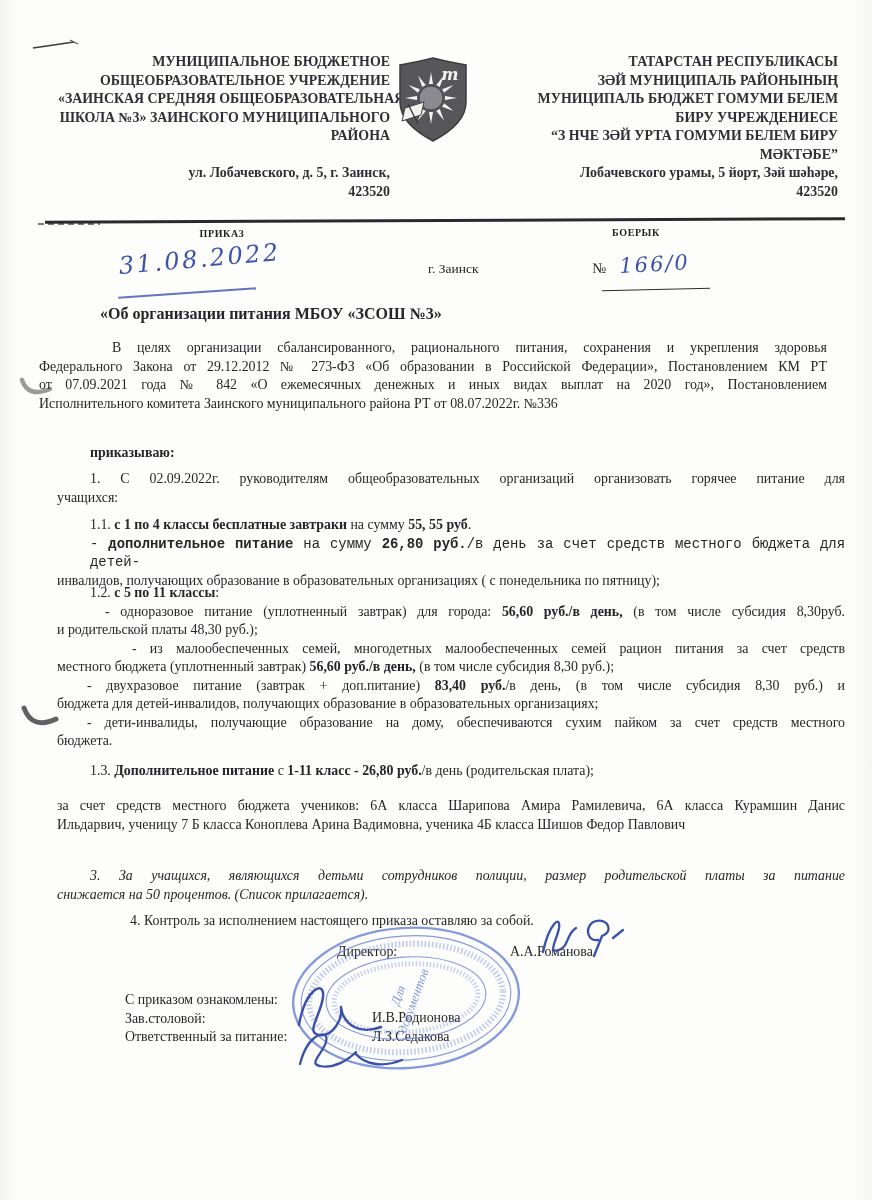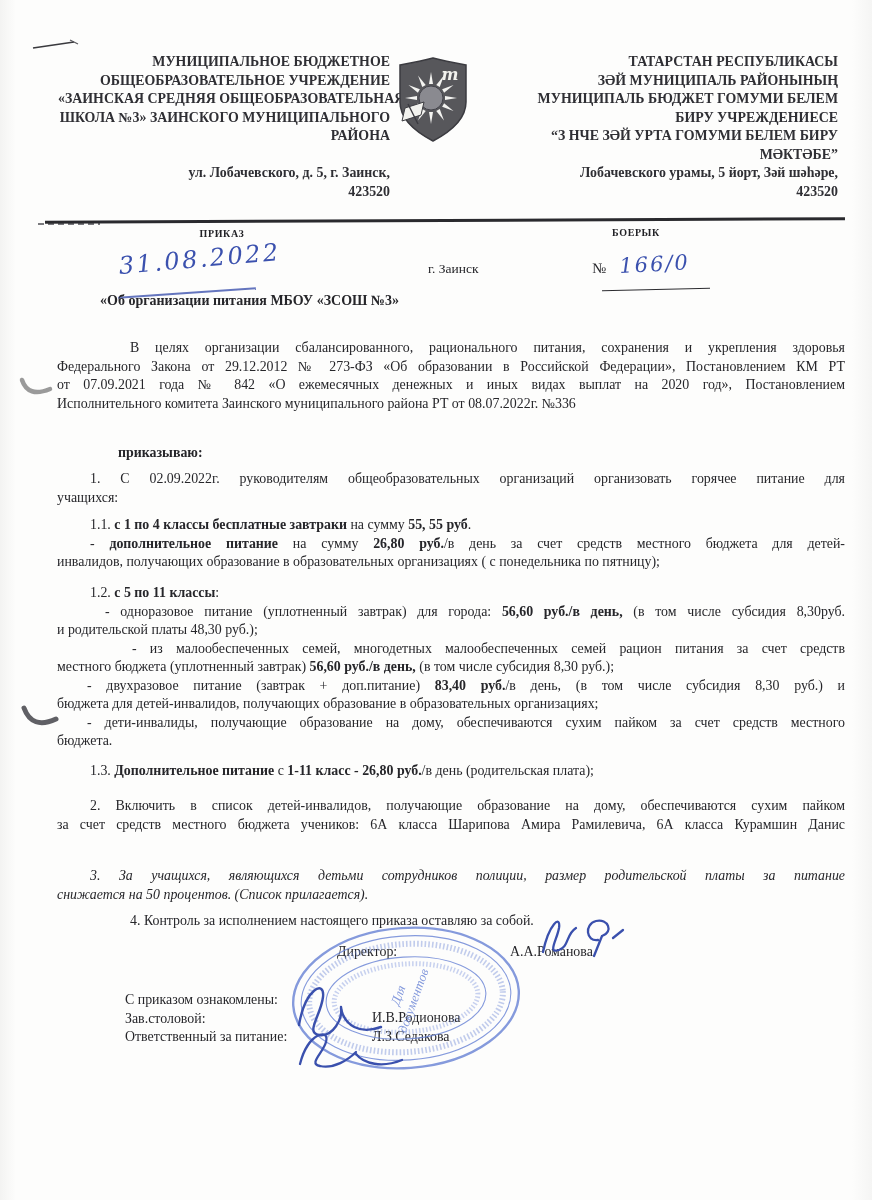--- a/index.html
+++ b/index.html
@@ -92,55 +92,55 @@
   <div class="abs ttl" style="left:157px;top:228px;width:130px;">ПРИКАЗ</div>
   <div class="abs ttl" style="left:571px;top:227px;width:130px;">БОЕРЫК</div>
 
   <span class="abs ink hw-date" style="left:120px;top:252px;">31.08.2022</span>
   <div class="abs" style="left:118px;top:292px;width:138px;height:1.6px;background:#3d53ae;opacity:.8;transform:rotate(-4deg);"></div>
   <div class="abs small-print" style="left:428px;top:261px;">г. Заинск</div>
   <div class="abs" style="left:592px;top:260px;font-size:14.5px;">№</div>
   <span class="abs ink hw-num" style="left:620px;top:254px;">166/0</span>
   <div class="abs" style="left:602px;top:289px;width:108px;height:1.4px;background:#2c2c30;transform:rotate(-1.2deg);"></div>
 
-  <div class="abs ln b" style="left:100px;top:292px;font-size:14px;">«Об организации питания  МБОУ «ЗСОШ №3»</div>
+  <div class="abs ln b" style="left:100px;top:305px;font-size:16px;">«Об организации питания  МБОУ «ЗСОШ №3»</div>
 
-  <div class="abs bodyblock" style="left:57px;top:339px;">
+  <div class="abs bodyblock" style="left:39px;top:339px;">
       <div class="ln j" style="padding-left: 73px;"><span>В целях организации сбалансированного, рационального питания, сохранения и укрепления здоровья</span></div>
       <div class="ln j"><span>Федерального Закона от 29.12.2012 № 273-ФЗ «Об образовании в Российской Федерации», Постановлением  КМ РТ</span></div>
       <div class="ln j"><span>от 07.09.2021 года № 842 «О ежемесячных денежных и иных видах выплат на 2020 год», Постановлением</span></div>
       <div class="ln"><span>Исполнительного комитета Заинского муниципального района РТ от 08.07.2022г. №336</span></div>
     </div>
-  <div class="abs ln b" style="left:90px;top:444px;margin-left:28px;">приказываю:</div>
+  <div class="abs ln b" style="left:90px;top:444px;">приказываю:</div>
   <div class="abs bodyblock" style="left:57px;top:470px;">
       <div class="ln j" style="padding-left: 33px;"><span>1.    С 02.09.2022г. руководителям общеобразовательных организаций организовать горячее питание  для</span></div>
       <div class="ln"><span>учащихся:</span></div>
     </div>
   <div class="abs bodyblock" style="left:57px;top:516px;">
       <div class="ln" style="padding-left: 33px;"><span>1.1.  </span><span class="b">с 1 по 4 классы  бесплатные завтраки </span><span>на сумму </span><span class="b">55, 55 руб</span><span>.</span></div>
-      <div class="ln j" style="padding-left: 33px;"><span>- </span><span class="b">дополнительное питание </span><span>на сумму </span><span class="b">26,80 руб.</span><span>/в день за счет средств местного бюджета для  детей-</span></div>
+      <div class="ln j" style="padding-left: 33px; font-family: Liberation Mono, monospace;"><span>- </span><span class="b">дополнительное питание </span><span>на сумму </span><span class="b">26,80 руб.</span><span>/в день за счет средств местного бюджета для  детей-</span></div>
       <div class="ln"><span>инвалидов, получающих образование в образовательных организациях ( с понедельника по пятницу);</span></div>
     </div>
   <div class="abs bodyblock" style="left:57px;top:584px;">
       <div class="ln" style="padding-left: 33px;"><span>1.2.  </span><span class="b">с 5 по 11 классы</span><span>:</span></div>
       <div class="ln j" style="padding-left: 48px;"><span>- одноразовое питание (уплотненный завтрак) для города:  </span><span class="b">56,60 руб./в день,</span><span> (в том числе субсидия 8,30руб.</span></div>
       <div class="ln"><span>и родительской платы 48,30 руб.);</span></div>
       <div class="ln j" style="padding-left: 75px;"><span>- из малообеспеченных семей, многодетных малообеспеченных семей рацион питания за счет средств</span></div>
       <div class="ln"><span>местного бюджета (уплотненный завтрак)  </span><span class="b">56,60 руб./в день,</span><span> (в том числе субсидия 8,30 руб.);</span></div>
       <div class="ln j" style="padding-left: 30px;"><span>- двухразовое питание (завтрак + доп.питание) </span><span class="b">83,40 руб.</span><span>/в день, (в том числе субсидия 8,30 руб.) и</span></div>
       <div class="ln"><span>бюджета для детей-инвалидов, получающих образование в образовательных организациях;</span></div>
       <div class="ln j" style="padding-left: 30px;"><span>- дети-инвалиды, получающие образование  на дому, обеспечиваются сухим пайком за счет средств местного</span></div>
       <div class="ln"><span>бюджета.</span></div>
     </div>
   <div class="abs bodyblock" style="left:57px;top:762px;">
       <div class="ln" style="padding-left: 33px;"><span>1.3. </span><span class="b">Дополнительное питание</span><span> с </span><span class="b">1-11 класс - 26,80 руб.</span><span>/в день (родительская плата);</span></div>
     </div>
   <div class="abs bodyblock" style="left:57px;top:797px;">
-      <div class="ln j" style="padding-left: 33px;"><span>2.     Включить в список детей-инвалидов, получающие образование  на дому, обеспечиваются сухим пайком</span></div>
       <div class="ln j"><span>за счет средств местного бюджета учеников:  6А класса Шарипова Амира Рамилевича, 6А класса Курамшин  Данис</span></div>
+      <div class="ln"><span>Ильдарвич,  ученицу 7 Б класса Коноплева Арина Вадимовна, ученика 4Б класса Шишов Федор Павлович</span></div>
     </div>
   <div class="abs bodyblock" style="left:57px;top:867px;font-style:italic;">
       <div class="ln j" style="padding-left: 33px;"><span>3.     За учащихся, являющихся детьми сотрудников полиции, размер родительской платы за питание</span></div>
       <div class="ln"><span>снижается на 50 процентов. (Список прилагается).</span></div>
     </div>
   <div class="abs bodyblock" style="left:57px;top:912px;">
       <div class="ln" style="padding-left: 73px;"><span>4. Контроль за исполнением настоящего приказа оставляю за собой.</span></div>
     </div>
 
   <div class="abs ln" style="left:337px;top:943px;">Директор:</div>

